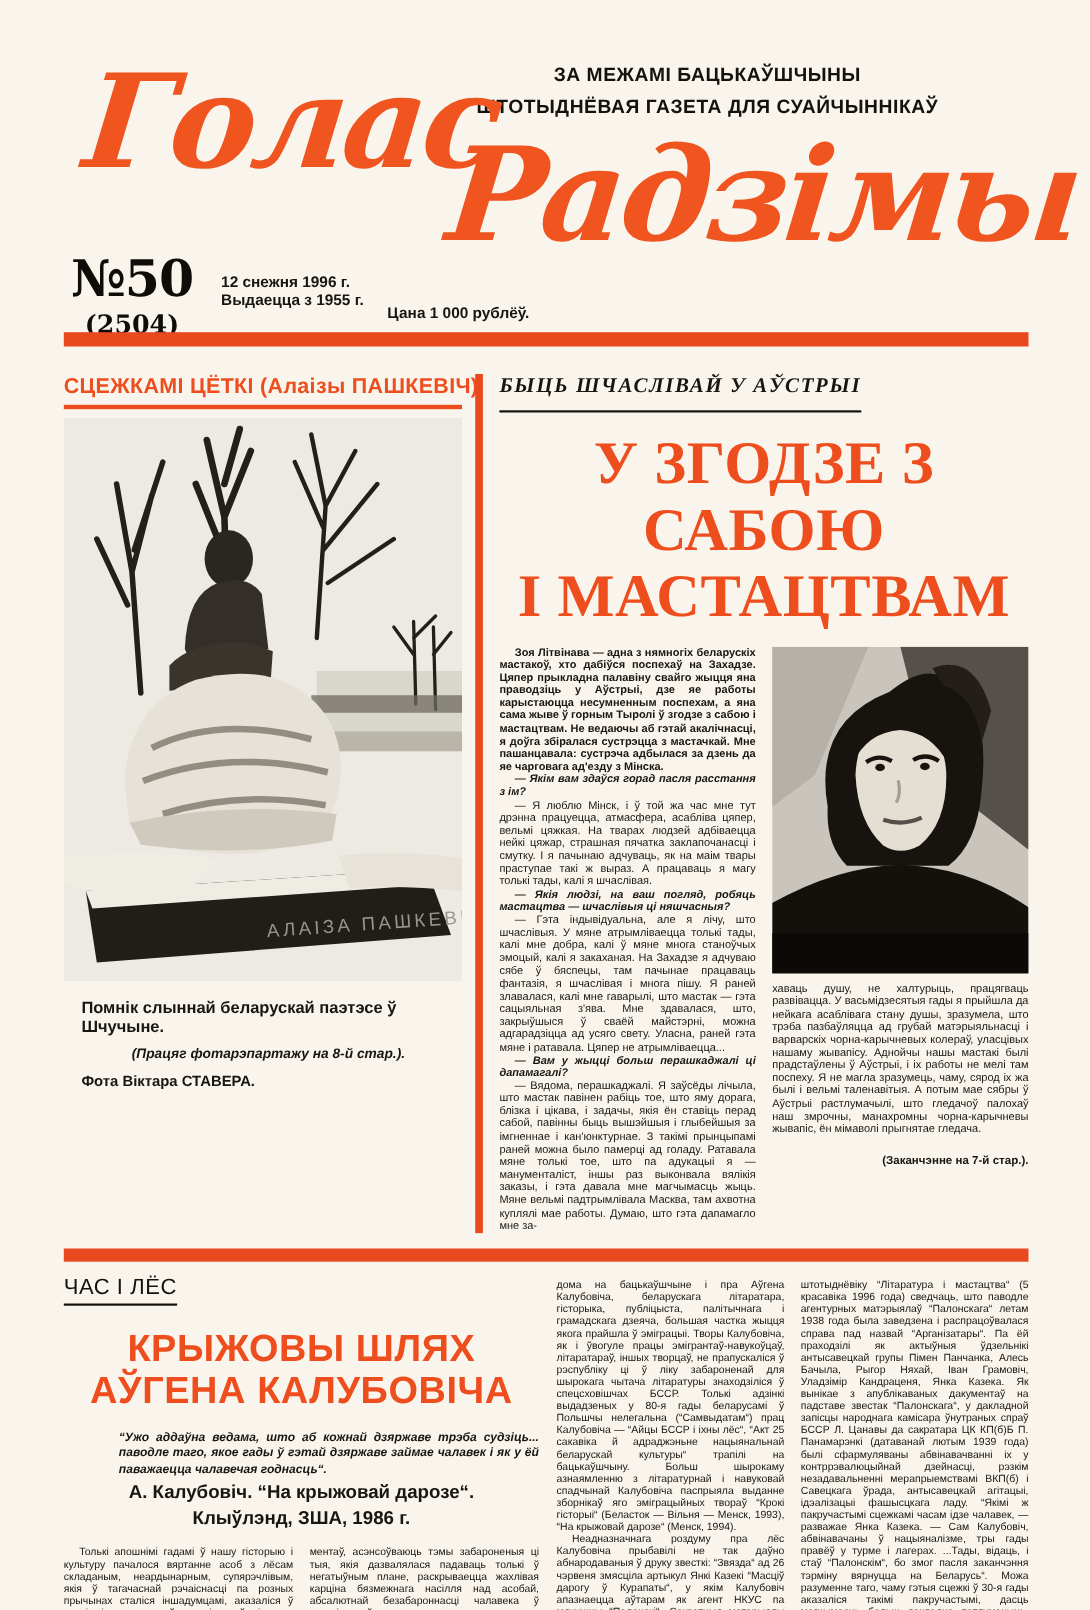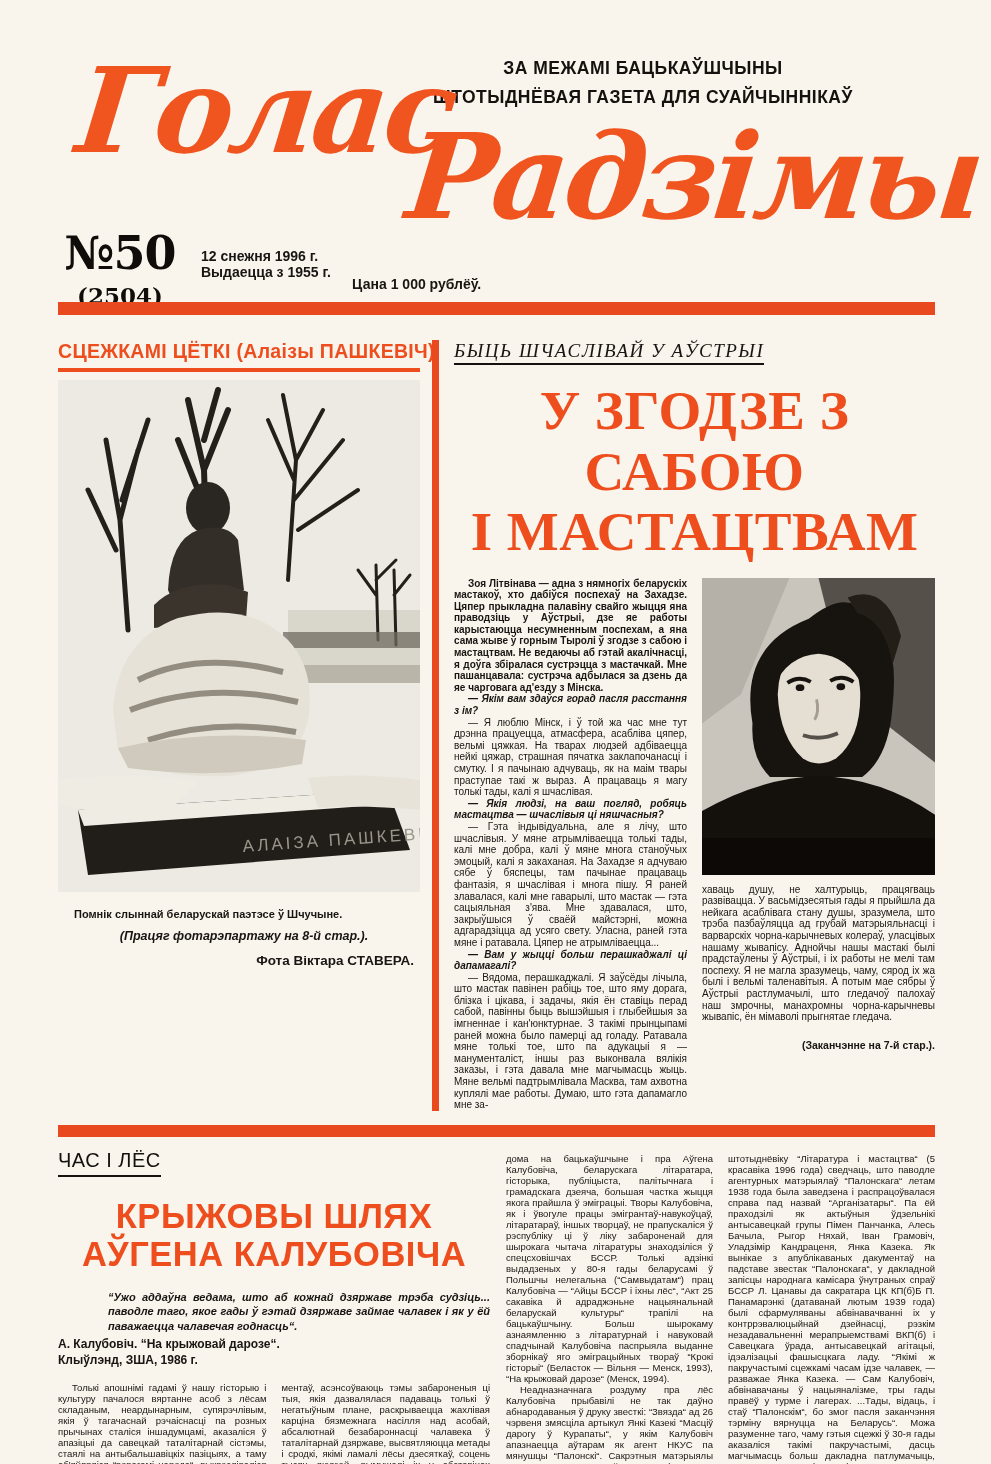--- a/index.html
+++ b/index.html
@@ -33,28 +33,28 @@
   
   .top-section { display:flex; margin:22px 56px 0 58px; min-height:648px; }
   .left-col { width:362px; flex:none; }
   .kicker-orange {
     display:block; color:#ee4e1e; font-weight:bold; font-size:19.5px; letter-spacing:.3px;
     border-bottom:4px solid #ee4e1e; padding-bottom:5px; margin-bottom:8px; white-space:nowrap;
   }
   .photo-frame { width:100%; }
   .photo-frame svg { display:block; width:100%; height:auto; }
   .caption-block { padding:16px 6px 0 16px; }
-  .caption-main { font-weight:bold; font-size:11px; }
+  .caption-main { font-weight:bold; font-size:15px; }
   .caption-note { text-align:center; font-weight:bold; font-style:italic; font-size:12.5px; margin-top:9px; }
-  .caption-credit { text-align:right; font-weight:bold; font-size:13.5px; margin-top:10px; }
+  .caption-credit { text-align:left; font-weight:bold; font-size:13.5px; margin-top:10px; }
   .v-divider { width:7px; flex:none; background:#e8491f; margin:0 3px 0 12px; }
   .right-col { flex:1; padding-left:12px; }
   .int-kicker {
-    display:inline-block; font-family:"Liberation Serif", serif; font-style:italic; font-weight:normal;
-    font-size:19px; letter-spacing:1.5px; border-bottom:2px solid #14110e; padding-bottom:1px;
+    display:inline-block; font-family:"Liberation Serif", serif; font-style:italic; font-weight:bold;
+    font-size:19px; letter-spacing:1.5px; border-bottom:2px solid #14110e; padding-bottom:11px;
   }
   .int-headline {
     text-align:center; color:#ee4e1e; font-family:"Liberation Serif", serif; font-weight:bold;
     font-size:55px; line-height:1.1; margin:16px 0 15px; letter-spacing:.5px;
   }
   .int-cols { display:flex; gap:15px; }
   .int-col { flex:1; font-size:10px; line-height:1.16; }
   .para { text-align:justify; text-indent:14px; margin:0; }
   .para.q { font-style:italic; font-weight:bold; }
   .para.lead { font-weight:bold; }
@@ -69,21 +69,21 @@
   .feat-kicker {
     display:inline-block; font-size:20px; letter-spacing:.5px; color:#14110e;
     border-bottom:2px solid #14110e; padding-bottom:3px;text-align:center;
   }
   .feat-headline {
     text-align:center; color:#ee4e1e; font-weight:bold; font-size:34.5px;
     line-height:1.12; margin:20px 0 16px; letter-spacing:.5px;
   }
   .epigraph { margin-left:50px; font-weight:bold; font-style:italic; font-size:11px;
     line-height:1.3; text-align:justify; }
-  .epi-attr { text-align:left; font-weight:bold; font-size:12px; line-height:1.35; margin-top:3px; }
+  .epi-attr { text-align:center; font-weight:bold; font-size:17px; line-height:1.35; margin-top:3px; }
   .feat-cols { display:flex; gap:15px; margin-top:14px; }
   .bottom-right { flex:1; display:flex; gap:15px; padding-top:4px; }
   .feat-col { flex:1; font-size:9.5px; line-height:1.16; }
   .feat-col .contin { font-size:10px; }
   
   .triple-rule { margin:12px 56px 0 58px; }
   .triple-rule div { height:3px; background:#e8502a; margin-bottom:7px; }
 </style>
 </head>
 <body>

